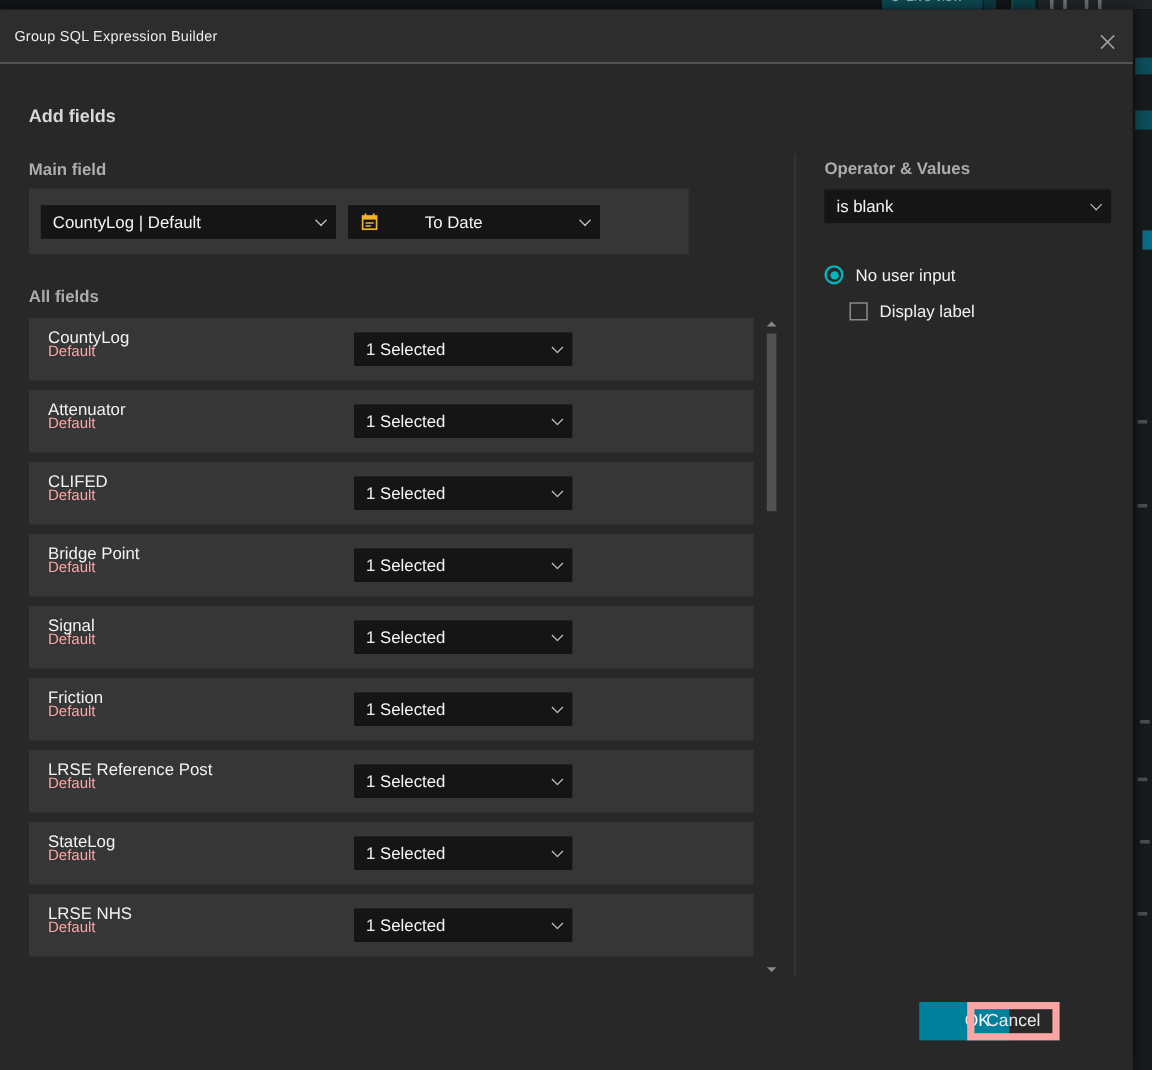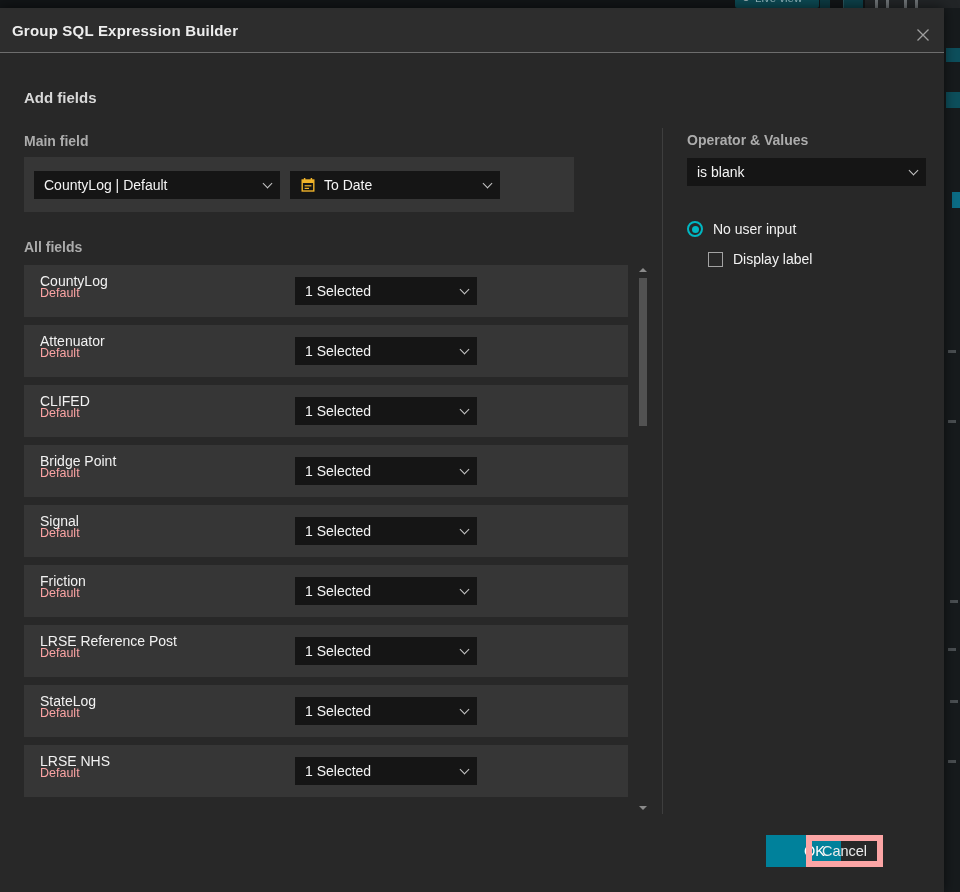--- a/index.html
+++ b/index.html
@@ -16,21 +16,21 @@
   .top-strip{position:absolute;left:0;top:0;width:960px;height:8px;background:#121517;overflow:hidden;}
   .liveview-btn{position:absolute;left:735px;top:-13px;width:84px;height:21px;background:#0c4953;border-radius:2px;display:flex;align-items:center;gap:6px;padding-left:8px;}
   .live-dot{width:6px;height:6px;border-radius:50%;background:#9fb3b6;flex:none;}
   .liveview-btn span.lv-label{font-size:11.5px;color:#93b8be;white-space:nowrap;}
   .frag{position:absolute;}
   .right-strip{position:absolute;left:944px;top:8px;width:16px;height:884px;background:#171b1d;overflow:hidden;}
 
   
   .dialog{position:absolute;left:0;top:8px;width:944px;height:884px;background:#282828;box-shadow:0 0 12px rgba(0,0,0,.6);}
   .titlebar{position:absolute;left:0;top:0;width:944px;height:45px;background:#2d2d2d;border-bottom:1px solid #6d6d6d;}
-  .title{position:absolute;left:12px;top:0;line-height:45px;font-size:15px;font-weight:700;color:#ededed;letter-spacing:.2px;}
+  .title{position:absolute;left:12px;top:0;line-height:45px;font-size:12px;font-weight:400;color:#ededed;letter-spacing:.2px;}
   .close-btn{position:absolute;right:6px;top:14px;width:30px;height:26px;display:flex;align-items:center;justify-content:center;cursor:pointer;}
 
   .h-add{position:absolute;left:24px;top:81px;font-size:15px;font-weight:700;color:#d8d8d8;}
   .sec-label{position:absolute;font-size:14px;font-weight:700;color:#acacac;}
 
   .mainfield-box{position:absolute;left:24px;top:149px;width:550px;height:55px;background:#363636;}
   .select{position:absolute;background:#151515;height:28px;display:flex;align-items:center;padding:0 26px 0 10px;cursor:pointer;}
   .select .sel-text{font-size:14px;color:#f4f4f4;white-space:nowrap;}
   .chev{position:absolute;right:9px;top:50%;width:8px;height:8px;margin-top:-6px;}
   .chev::before{content:"";position:absolute;left:1px;top:1px;width:6px;height:6px;border-right:1.6px solid #c6c6c6;border-bottom:1.6px solid #c6c6c6;transform:rotate(45deg);}
@@ -111,21 +111,21 @@
     </div>
 
     <div class="h-add">Add fields</div>
 
     <div class="sec-label" style="left:24px;top:125px;">Main field</div>
     <div class="mainfield-box">
       <div class="select" style="left:10px;top:14px;width:246px;">
         <span class="sel-text">CountyLog | Default</span>
         <span class="chev"></span>
       </div>
-      <div class="select" style="left:266px;top:14px;width:210px;">
+      <div class="select" style="left:266px;top:14px;width:210px;gap:30px;">
         <span class="cal-icon">
           <svg width="16" height="16" viewBox="0 0 16 16">
             <line x1="4.6" y1="1" x2="4.6" y2="4" stroke="#f0b32a" stroke-width="1.5"></line>
             <line x1="11.4" y1="1" x2="11.4" y2="4" stroke="#f0b32a" stroke-width="1.5"></line>
             <rect x="2.2" y="3" width="11.6" height="11" fill="none" stroke="#f0b32a" stroke-width="1.4"></rect>
             <rect x="2.2" y="3" width="11.6" height="3" fill="#f0b32a"></rect>
             <line x1="4.6" y1="8.8" x2="11.4" y2="8.8" stroke="#f0b32a" stroke-width="1.2"></line>
             <line x1="4.6" y1="11.4" x2="9" y2="11.4" stroke="#f0b32a" stroke-width="1.2"></line>
           </svg>
         </span>

